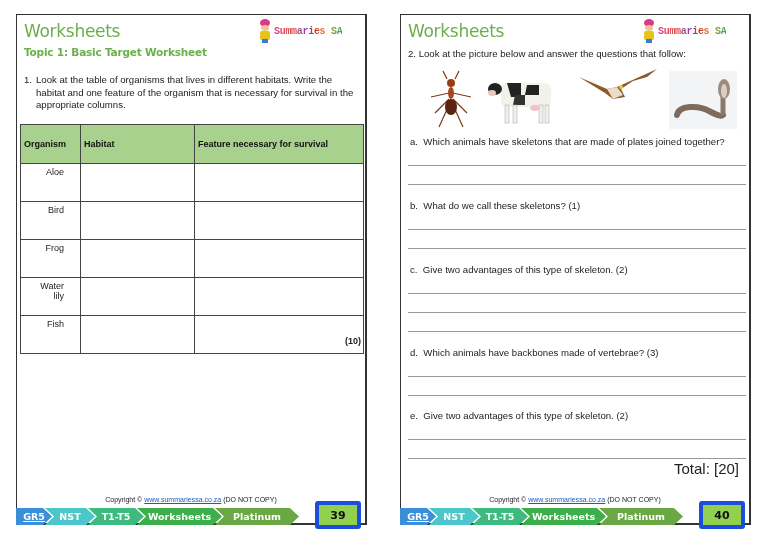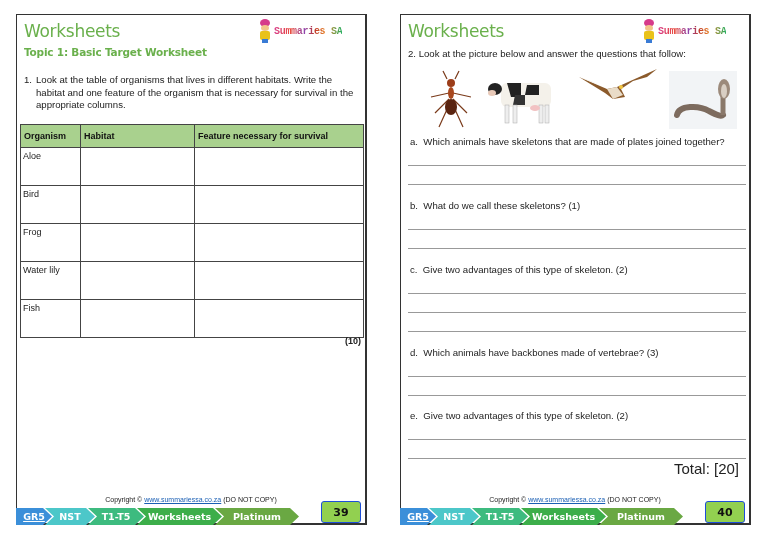--- a/index.html
+++ b/index.html
@@ -43,25 +43,25 @@
   .q1 {
     position:absolute; left:7px; top:59px; width:330px; font-size:9.6px; line-height:12.6px; color:#222;
     display:flex;
   }
   .q1 .num { width:12px; flex:none; }
 
   table.org {
     position:absolute; left:3px; top:109px; width:344px; border-collapse:collapse; font-size:9px;
   }
   table.org th {
-    background:#a9d18e; text-align:left; font-weight:bold; padding:4px 3px; height:14px;
+    background:#a9d18e; text-align:left; font-weight:bold; padding:12px 3px; height:14px;
     border:1px solid #444; color:#111;
   }
   table.org td {
-    border:1px solid #444; vertical-align:top; padding:3px 2px; height:31px; color:#222;
+    border:1px solid #444; vertical-align:top; padding:3px 16px; height:31px; color:#222;text-align:right;
   }
   .marks { position:absolute; right:4px; top:321px; font-size:9px; font-weight:bold; color:#222; }
 
   .copyright {
     position:absolute; left:0; right:0; top:481px; text-align:center; font-size:7px; color:#222;
   }
   .copyright a { color:#1a5fb4; text-decoration:underline; }
 
   .footer-bar {
     position:absolute; left:-1px; top:493px; height:17px; width:290px; display:flex;
@@ -69,21 +69,21 @@
   .seg {
     position:relative; height:17px; color:#fff; font-weight:bold; font-size:9.5px;
     display:flex; align-items:center; justify-content:center;
     clip-path:polygon(0 0, calc(100% - 9px) 0, 100% 50%, calc(100% - 9px) 100%, 0 100%, 9px 50%);
     margin-right:-7px; font-family:"DejaVu Sans", sans-serif;
   }
   .seg.first { clip-path:polygon(0 0, calc(100% - 9px) 0, 100% 50%, calc(100% - 9px) 100%, 0 100%);text-decoration:underline; }
   .pagebox {
     position:absolute; right:4px; top:486px; width:38px; height:20px; background:#92d050;
     border-radius:3px; display:flex; align-items:center; justify-content:center;
-    font-weight:bold; font-size:11px; color:#111; border:1px solid #1d4ed8;
+    font-weight:bold; font-size:11px; color:#111; border:4px solid #1d4ed8;
     font-family:"DejaVu Sans", sans-serif;
   }
 
   
   .q2 { position:absolute; left:7px; top:33px; font-size:9.6px; color:#222; }
   .animals { position:absolute; left:20px; top:52px; width:320px; height:64px; }
   .animal { position:absolute; }
   .question { position:absolute; left:9px; font-size:9.6px; color:#222; }
   .line { position:absolute; left:7px; width:338px; height:0; border-top:1px solid #999; }
   .total { position:absolute; right:10px; top:445px; font-size:15px; font-weight:normal; color:#222; }

